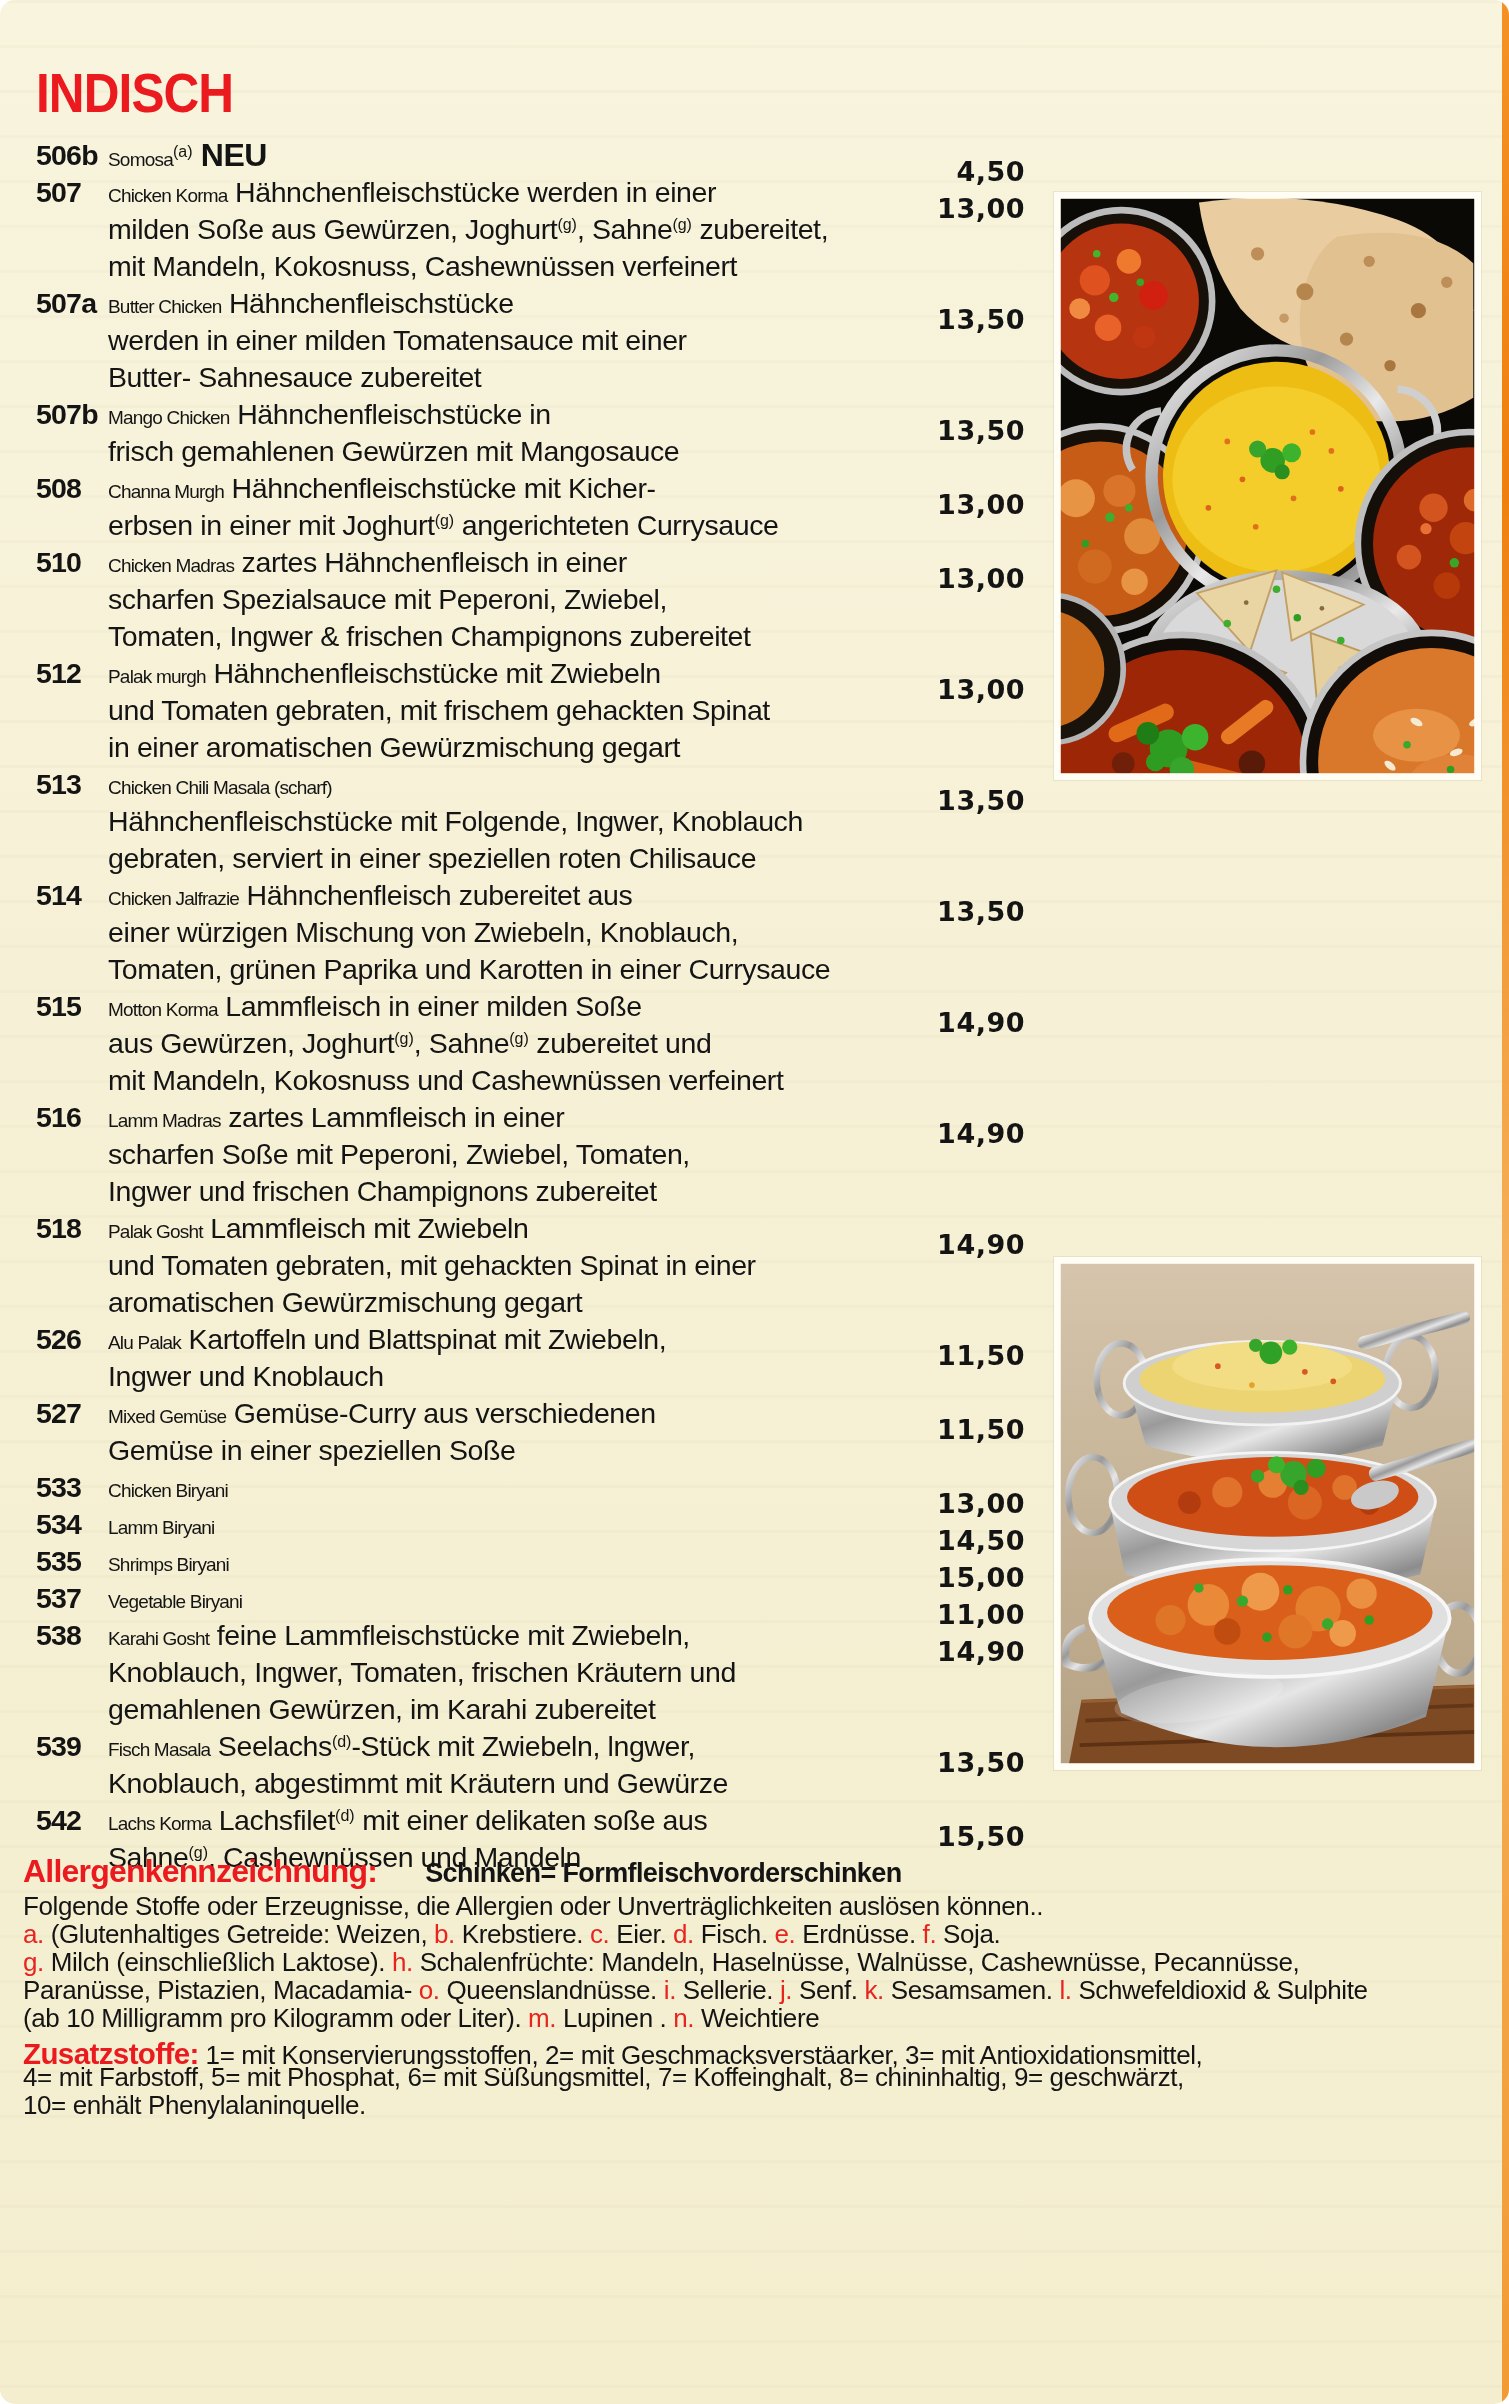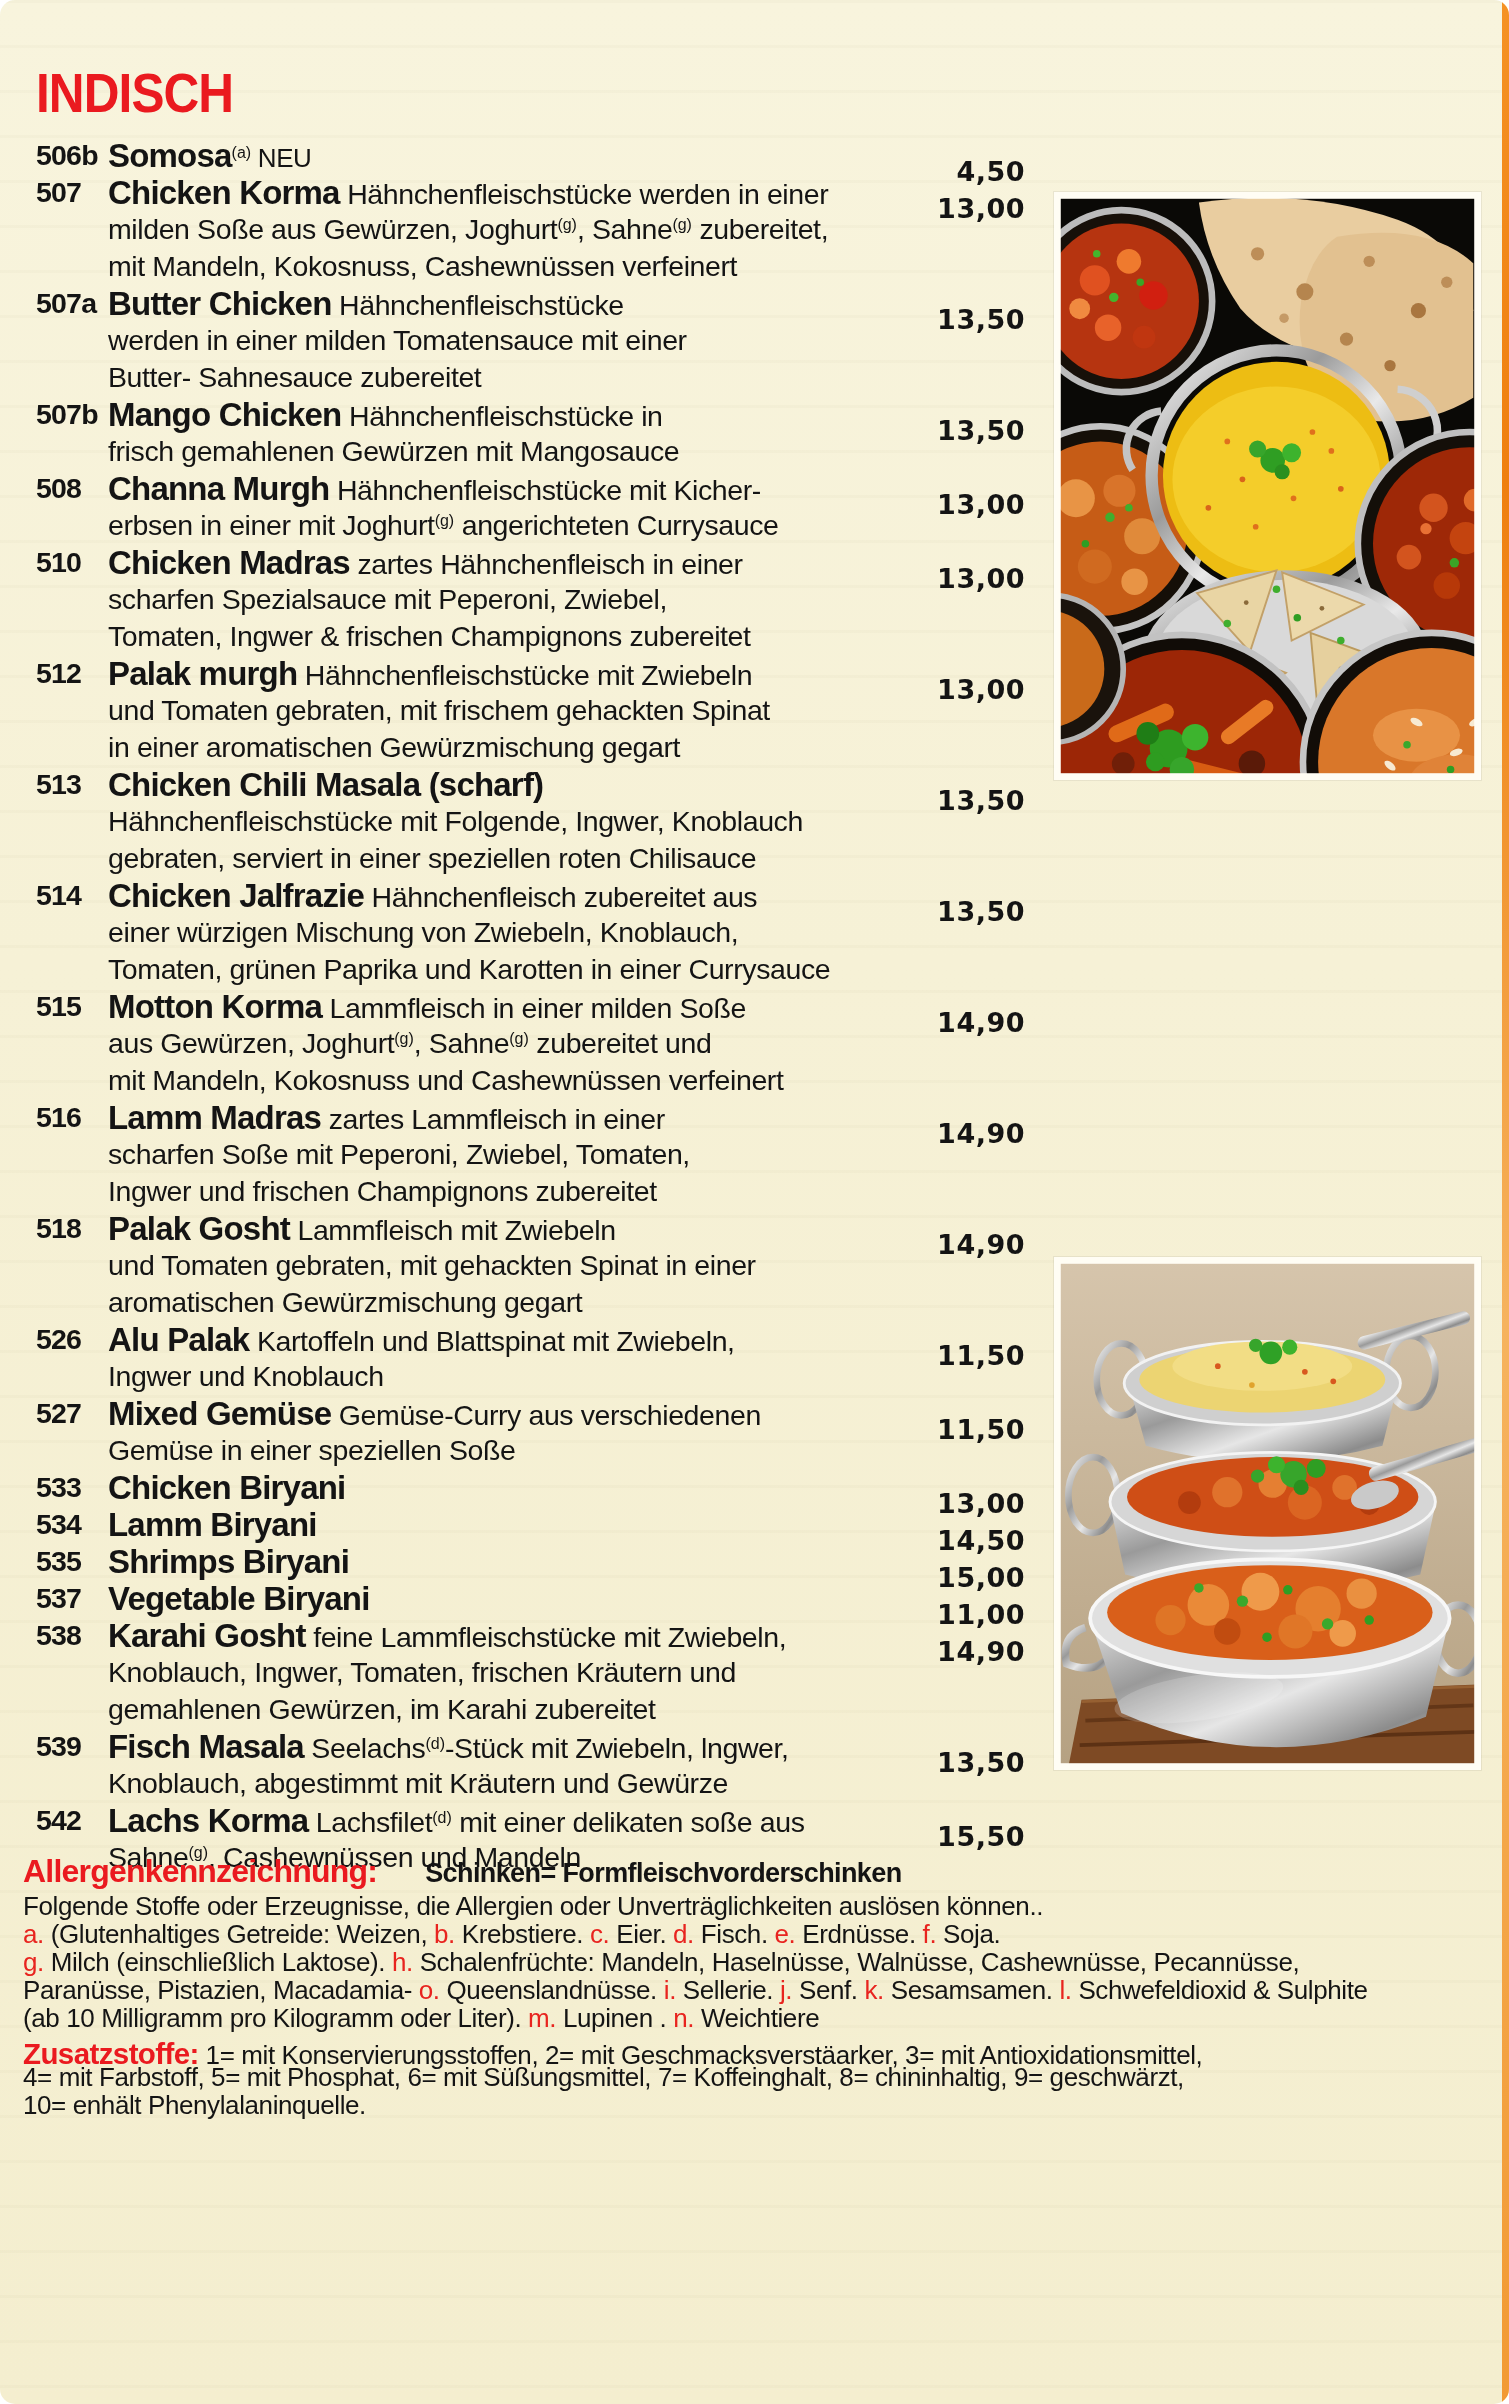--- a/index.html
+++ b/index.html
@@ -9,22 +9,22 @@
   .page::before{content:"";position:absolute;inset:0;pointer-events:none;
         background:repeating-linear-gradient(180deg,rgba(120,110,60,0.03) 0 2.9px,rgba(0,0,0,0) 2.9px 45px);}
   .edge-strip{position:absolute;right:0;top:0;width:6.7px;height:100%;
         background:linear-gradient(180deg,#f59225 0%,#ef7f0e 20%,#f6b35e 55%,#f29a33 100%);}
   #content{position:absolute;left:36px;top:63px;width:989px;}
   h1.title{margin:0 0 13.3px 0;font-size:55px;font-weight:800;color:#ea1a1f;
         letter-spacing:-1px;transform:scaleX(.9);transform-origin:0 50%;line-height:61px;}
   .item{position:relative;padding-left:72px;}
   .num{position:absolute;left:0;top:0;font-weight:700;font-size:28.5px;line-height:37px;letter-spacing:-0.8px;}
   .line{white-space:nowrap;line-height:37px;height:37px;font-size:28.5px;letter-spacing:-0.4px;}
-  .nm{font-weight:700;font-size:33px;letter-spacing:-0.8px;}
-  .badge{font-weight:400;font-size:26px;letter-spacing:-0.5px;}
+  .nm{font-weight:400;font-size:19px;letter-spacing:-0.8px;}
+  .badge{font-weight:700;font-size:32px;letter-spacing:-0.5px;}
   sup{font-size:16px;vertical-align:9.5px;letter-spacing:0;line-height:0;}
   .price{position:absolute;right:0;top:16px;font-family:"DejaVu Sans",sans-serif;
         font-weight:700;font-size:27px;line-height:37px;letter-spacing:0.5px;}
   .photo{position:absolute;box-sizing:border-box;border:3.8px solid #fffdf4;box-shadow:0 0 0 1px rgba(0,0,0,0.06);}
   #photoTop{left:1054px;top:192px;width:427px;height:588px;}
   #photoBottom{left:1054px;top:1257px;width:427px;height:513px;}
   .photo svg{display:block;width:100%;height:100%;}
   #footer{position:absolute;left:23px;top:1852px;width:1474px;}
   .f-head{line-height:38px;height:40px;white-space:nowrap;}
   .f-head .al{color:#ea1a1f;font-weight:700;font-size:32px;letter-spacing:-0.8px;}

